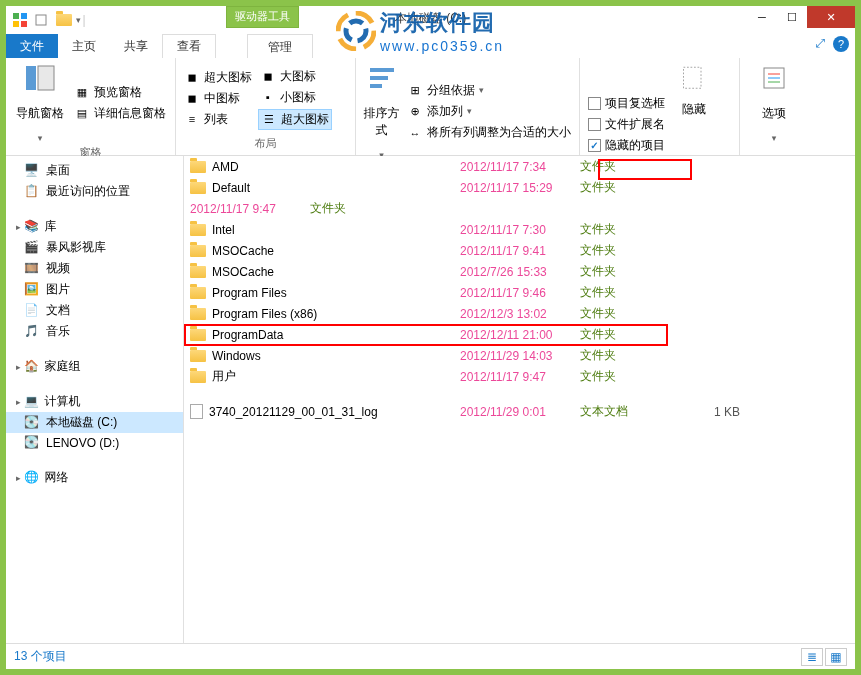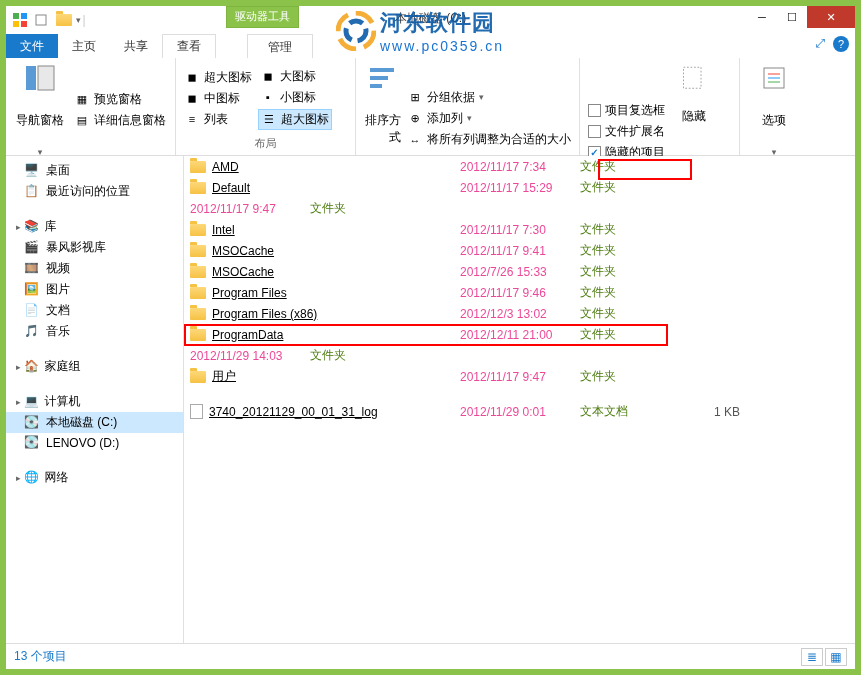--- a/index.html
+++ b/index.html
@@ -16,37 +16,37 @@
   .tabbar { height: 24px; background: #fff; display: flex; align-items: center; position: relative; }
   .tab { padding: 3px 14px; font-size: 12px; color: #333; border-top:1px solid transparent;}
   .tab.file { background: #1979CA; color: #fff; }
   .tab.active { background: #fff; border:1px solid #ddd; border-bottom:none;}
   .tab-mgr-wrap { position:absolute; left:220px; border:1px solid #ddd; border-bottom:none; background:#fff;margin-left:21px; }
   .tabbar-right { position: absolute; right: 6px; top: 2px; display: flex; gap: 8px; color: #1979CA; font-size: 13px; }
   .ribbon { height: 98px; background: #fff; border-bottom: 1px solid #ddd; display: flex; }
   .group { border-right: 1px solid #e0e0e0; padding: 4px 6px; display: flex; flex-direction: column; justify-content: space-between; }
   .group-body { display: flex; gap: 4px; flex: 1; }
   .group-label { text-align: center; font-size: 11px; color: #666; padding-top: 2px; }
-  .big-btn { display: flex; flex-direction: column; align-items: center; justify-content: center; width: 56px; gap: 18px; font-size: 11px; text-align: right; }
+  .big-btn { display: flex; flex-direction: column; align-items: center; justify-content: center; width: 56px; gap: 11px; font-size: 11px; text-align: center; }
   .med-col { display: flex; flex-direction: column; gap: 2px; justify-content: center; }
   .med-item { display: flex; align-items: center; gap: 4px; font-size: 11px; white-space: nowrap; padding: 1px 2px; }
   .med-item.active { background: #CCE8FF; border: 1px solid #99D1FF; }
   .icon-sq { width: 16px; height: 16px; display: inline-flex; align-items: center; justify-content: center; font-size: 11px; }
   .checkbox { width: 13px; height: 13px; border: 1px solid #888; display: inline-flex; align-items: center; justify-content: center; font-size: 10px; background:#fff;}
   .checkbox.checked::after { content: "✓"; color: #1979CA; font-weight: bold; }
   .redbox1 { position:absolute; border: 2px solid red; left: 592px; top: 101px; width: 94px; height: 21px; z-index: 50; pointer-events:none;}
   .contentarea { flex: 1; display: flex; background: #fff; overflow: hidden; }
   .nav { width: 178px; border-right: 1px solid #e0e0e0; padding: 4px 0; overflow-y: auto; }
   .nav-item { display: flex; align-items: center; gap: 6px; padding: 2px 4px 2px 18px; font-size: 12px; white-space: nowrap; }
   .nav-item.selected { background: #CCE8FF; }
   .nav-header { padding-left: 10px; display:flex; align-items:center; gap:4px;}
   .nav-icon { width: 16px; height: 16px; display: inline-block; }
   .filelist { flex: 1; position: relative; overflow: hidden; }
   .row { display: flex; align-items: center; height: 21px; padding: 0 6px; }
-  .col-name { width: 270px; display: flex; align-items: center; gap: 6px; text-decoration: underline; }
+  .col-name { width: 270px; display: flex; align-items: center; gap: 6px; }
   .col-date { width: 120px; color: #ec4899; }
   .col-type { width: 90px; color: #4d7c0f; }
   .col-size { width: 70px; color: #555; text-align: right; }
   .folder-icon { width: 16px; height: 12px; background: linear-gradient(#FDD87A, #F6C244); border-radius: 1px; position: relative; }
   .folder-icon::before { content: ""; position: absolute; top: -3px; left: 0; width: 7px; height: 3px; background: #F6C244; border-radius: 1px 1px 0 0; }
   .file-icon { width: 13px; height: 15px; background: #fff; border: 1px solid #aaa; position: relative; }
   .highlight-row { position: absolute; border: 2px solid red; left: 178px; top: 316px; width: 484px; height: 22px; pointer-events: none; z-index: 40;}
   .statusbar { height: 26px; border-top: 1px solid #ddd; display: flex; align-items: center; padding: 0 8px; justify-content: space-between; color: #1979CA; }
   .view-toggles { display: flex; gap: 2px;}
   .vt { width: 22px; height: 18px; border: 1px solid #ccc; display:flex; align-items:center; justify-content:center;}
@@ -389,20 +389,24 @@
         <div class="row">
     <div class="col-name">
             <span class="folder-icon"></span>
             <span>ProgramData</span>
           </div>
     <div class="col-date">2012/12/11 21:00</div>
     <div class="col-type">文件夹</div>
     <div class="col-size"></div>
         </div>
         <div class="row">
+    <div class="col-name">
+            <span class="folder-icon"></span>
+            <span>Windows</span>
+          </div>
     <div class="col-date">2012/11/29 14:03</div>
     <div class="col-type">文件夹</div>
     <div class="col-size"></div>
         </div>
         <div class="row">
     <div class="col-name">
             <span class="folder-icon"></span>
             <span>用户</span>
           </div>
     <div class="col-date">2012/11/17 9:47</div>

